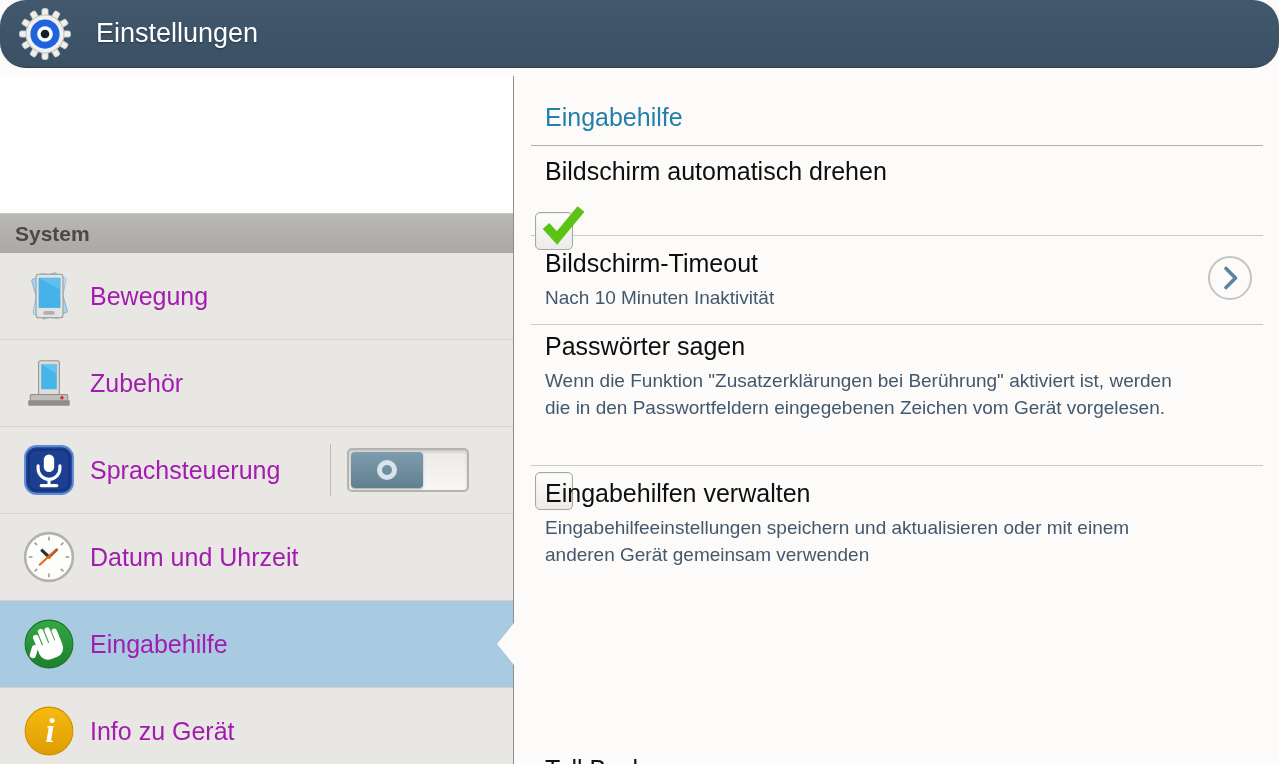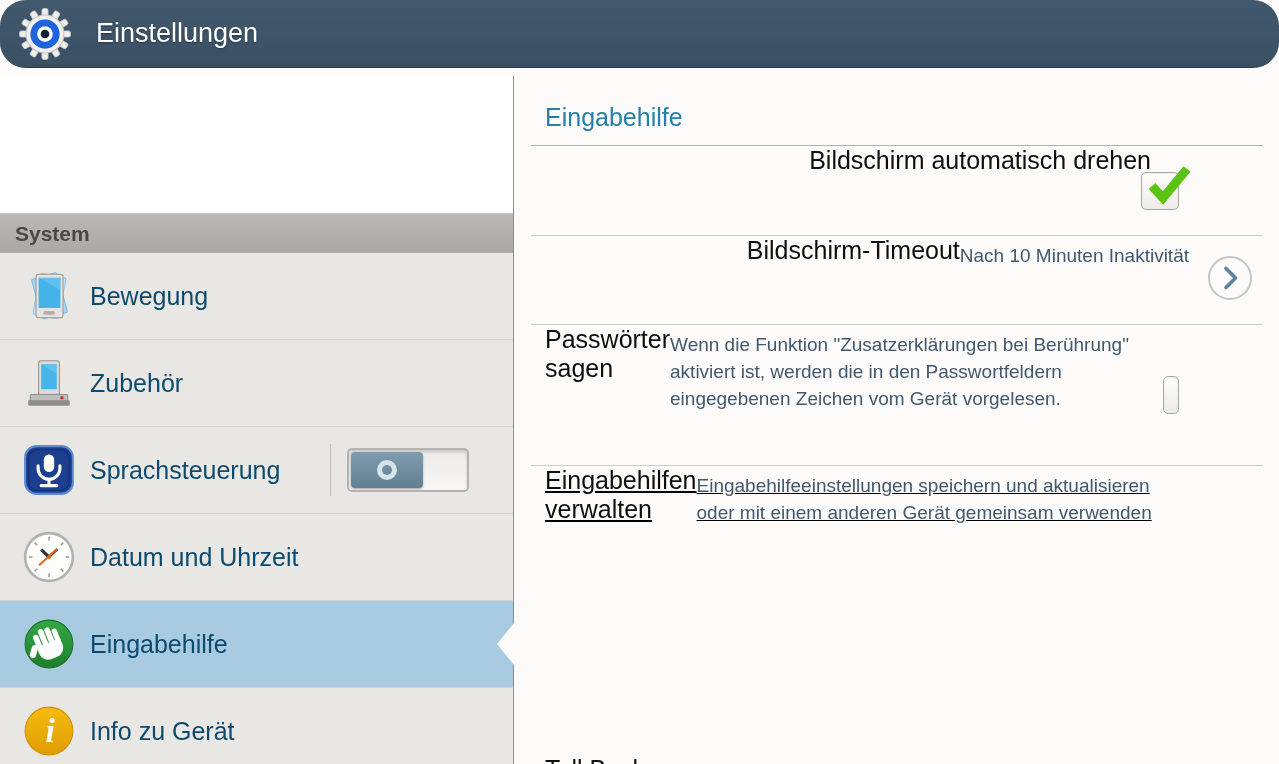--- a/index.html
+++ b/index.html
@@ -34,21 +34,21 @@
     color:#4b4947; font-size:21px; font-weight:bold;
     line-height:40px; padding-left:15px;
     border-top:1px solid #c8c6c3;
   }
   .sb-item {
     position:relative; height:87px; background:#e9e7e4;
     border-bottom:1px solid #d4d2cf;
     display:flex; align-items:center; cursor:pointer;
   }
   .sb-item .sb-icon { position:absolute; left:22px; width:54px; height:54px; display:flex; align-items:center; justify-content:center; }
-  .sb-item .sb-label { margin-left:90px; font-size:25px; color:#0c4a6e; }
+  .sb-item .sb-label { margin-left:90px; font-size:25px; color:#a21caf; }
   .sb-item.selected { background:#a9cbe1; }
   .sb-item.selected::after {
     content:""; position:absolute; right:-1px; top:50%; margin-top:-21px;
     width:0; height:0;
     border-top:21px solid transparent; border-bottom:21px solid transparent;
     border-right:17px solid #fcfbf9; z-index:3;
   }
   
   .row-control { position:absolute; right:44px; display:flex; align-items:center; }
   .v-divider { position:absolute; right:182px; top:50%; margin-top:-26px; width:1px; height:52px; background:#bbb9b6; }
@@ -71,24 +71,24 @@
     background:#fcfbf9; overflow:hidden;
   }
   .p-title {
     padding:35px 14px 13px 30px;
     color:#2480ab; font-size:25px;
   }
   .p-title-divider { margin:0 16px; border-bottom:1px solid #b2b0ad; }
   .p-row {
     position:relative; margin:0 16px; padding-left:14px; padding-right:74px;
     border-bottom:1px solid #ccc9c6;
-    display:flex; justify-content:flex-end;
+    display:flex; flex-direction:column; justify-content:center;
     cursor:pointer;
   }
-  .p-row.no-border { border-bottom:none;text-decoration:underline; }
+  .p-row.no-border { border-bottom:none; }
   .p-row-title { font-size:25px; color:#0e0e0e; }
   .p-row-sub { font-size:19px; line-height:27px; color:#42586d; max-width:668px; margin-top:6px; }
   .ctrl { position:absolute; right:10px; top:50%; transform:translateY(-50%); }
   .checkbox {
     position:relative; width:38px; height:38px;
     border:1px solid #a8a6a3; border-radius:5px;
     background:linear-gradient(#fefefd,#ecebe9);
     box-shadow:inset 0 1px 2px rgba(0,0,0,.08);
   }
   .checkbox .check { display:none; position:absolute; left:1px; top:-11px; }

